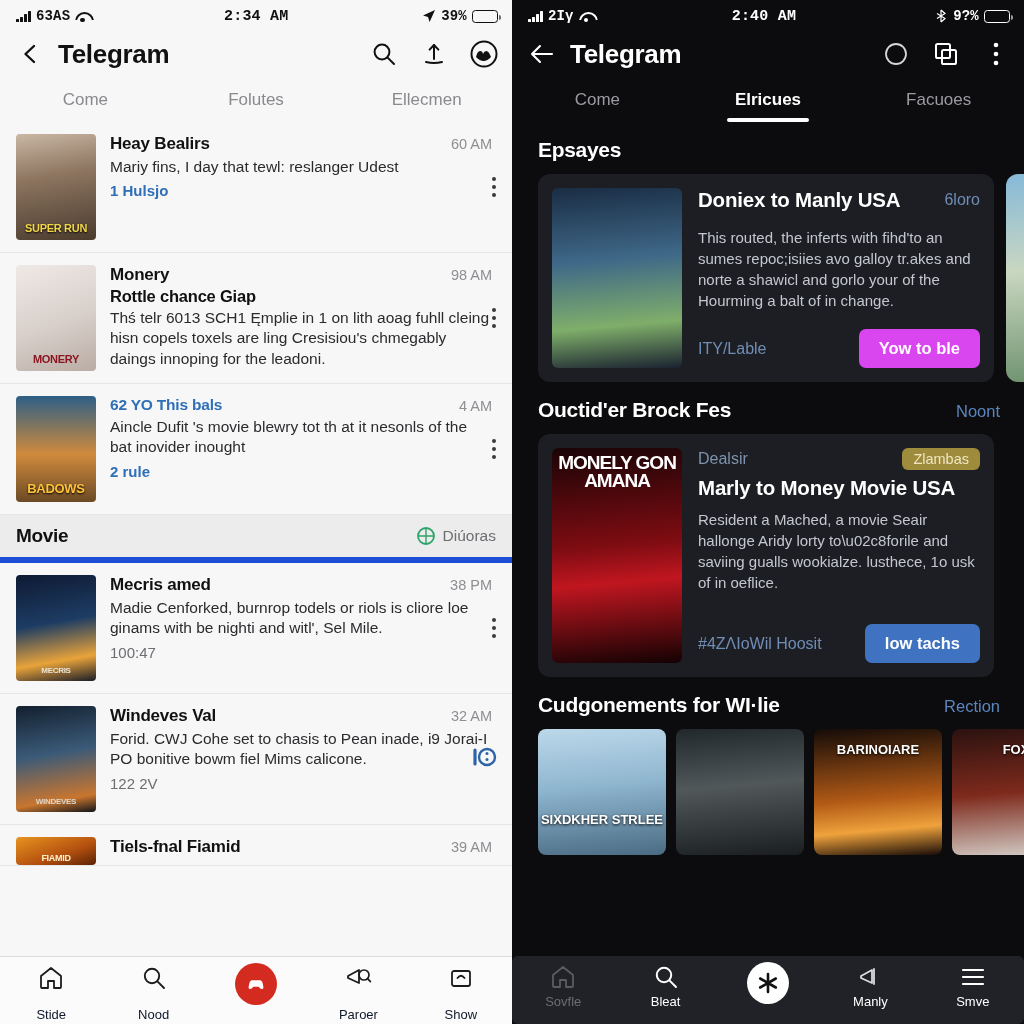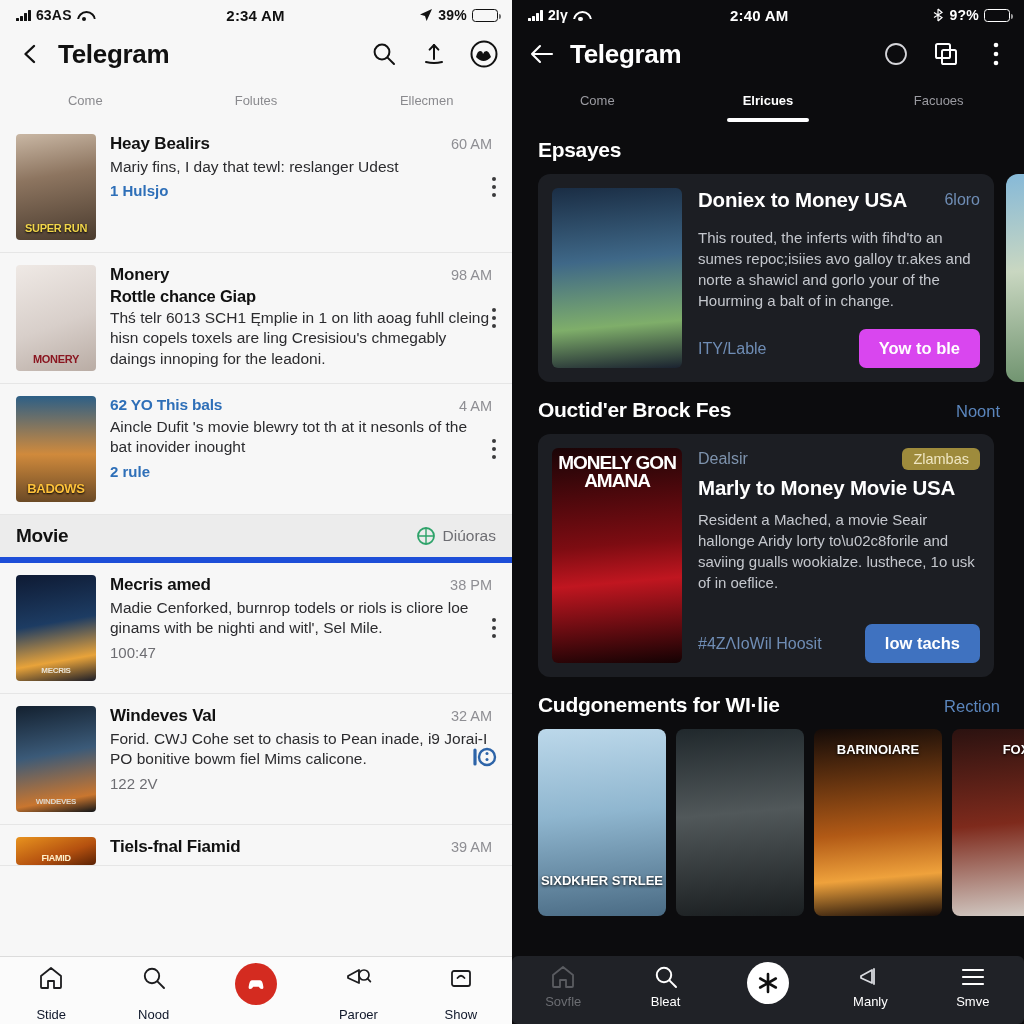--- a/index.html
+++ b/index.html
@@ -12,23 +12,23 @@
   .screens { display: flex; width: 1024px; height: 1024px; }
 
   
   .phone { width: 512px; height: 1024px; position: relative; overflow: hidden; display: flex; flex-direction: column; }
   .light { background: #f7f7f7; color: #111; }
   .dark  { background: #0c0c0e; color: #fff; }
 
   
   .statusbar {
     height: 30px; flex: 0 0 30px;
-    display: flex; align-items: center; justify-content: space-between;
-    padding: 0 14px 0 16px;
-    font-size: 14px; font-weight: bold; letter-spacing: .2px;
+    display: flex; align-items: flex-start; justify-content: space-between;
+    padding: 8px 14px 0 16px;
+    font-size: 14px; font-weight: bold; letter-spacing: .2px; font-family: Liberation Mono, monospace;
   }
   .sb-left, .sb-right { display: flex; align-items: center; gap: 5px; }
   .sb-center { font-size: 15px; font-weight: bold; }
   .bars { display: inline-flex; align-items: flex-end; gap: 1.5px; height: 11px; }
   .bars i { display:block; width: 2.6px; background: currentColor; border-radius: .5px; }
   .bars i:nth-child(1){height:3px}.bars i:nth-child(2){height:5px}
   .bars i:nth-child(3){height:8px}.bars i:nth-child(4){height:11px}
   .wifi { position: relative; width: 15px; height: 11px; }
   .wifi::before{
     content:""; position:absolute; left:0; top:1px; width:15px; height:15px;
@@ -45,21 +45,21 @@
 
   
   .appbar { flex: 0 0 48px; display:flex; align-items:center; padding: 0 14px 0 16px; gap: 14px; }
   .appbar .title { font-size: 26px; font-weight: bold; letter-spacing: -.3px; flex: 1; }
   .ab-icons { display:flex; align-items:center; gap: 22px; }
   .ic { width: 28px; height: 28px; display:flex; align-items:center; justify-content:center; }
   .ic svg { display:block; }
 
   
   .tabs { flex: 0 0 44px; display:flex; align-items:stretch; }
-  .tab { flex:1; display:flex; align-items:center; justify-content:center; font-size:13px; position: relative; }
+  .tab { flex:1; display:flex; align-items:center; justify-content:center; font-size:17px; position: relative; }
   .light .tab { color:#8a8a8e; }
   .dark .tab { color:#9b9ba1; }
   .dark .tab.active { color:#fff; font-weight:bold; }
   .dark .tab.active::after{
     content:""; position:absolute; bottom:0; left:50%; transform:translateX(-50%);
     width: 82px; height: 4px; background:#fff; border-radius: 3px;
   }
 
   
   .list { flex:1; overflow:hidden; }
@@ -113,21 +113,21 @@
   .ceyebrow { font-size:16px; color:#7e93ad; }
   .chip { background:#9e8b3c; color:#efe6c2; font-size:14.5px; padding: 3px 11px; border-radius:6px;}
   .ctitle { font-size:20.5px; font-weight:bold; color:#fff; line-height:1.2; letter-spacing:-.2px;}
   .cdesc { font-size:15px; line-height:1.42; color:#c4c7cd; margin-top:8px; flex:1;}
   .cfoot { display:flex; align-items:center; justify-content:space-between; gap:12px; margin-top:10px;}
   .ctag { font-size:16px; color:#6f8db5; }
   .cbtn { background:#d946ef; color:#fff; font-size:16.5px; font-weight:bold; border:0; border-radius:7px; padding: 10px 20px; }
   .cbtn.alt { background:#3f72c0; }
   .ceyelink { font-size:16px; color:#6f8db5;}
   .posterstrip { display:flex; gap:10px; padding-left:26px; }
-  .ps { flex: 0 0 128px; height: 187px; border-radius:8px; overflow:hidden; position:relative;}
+  .ps { flex: 0 0 128px; height: 126px; border-radius:8px; overflow:hidden; position:relative;}
   .ps .pstxt{ position:absolute; left:0; right:0; top:14px; text-align:center; font-weight:bold; color:#fff; font-size:13px; line-height:1.05; text-shadow:0 1px 3px #000;}
   .ps .pstxt.bot{ top:auto; bottom:28px; }
   .q1{background:linear-gradient(175deg,#bcd8ea 0%,#8fb6cf 45%,#4a6b84 100%);}
   .q2{background:linear-gradient(175deg,#20282c 0%,#51585a 45%,#1a1e20 100%);}
   .q3{background:linear-gradient(175deg,#140b08 0%,#b25a16 55%,#efa23c 78%,#190d08 100%);}
   .q4{background:linear-gradient(175deg,#2b1210 0%,#7e2a1c 50%,#d6d2cc 100%);}
   .cp1{background:linear-gradient(175deg,#1a2d44 0%,#3f6888 40%,#7fae6a 75%,#1a2230 100%);}
   .cp2{background:linear-gradient(175deg,#1a0406 0%,#7d0c12 45%,#c01620 62%,#140203 100%);}
   .cp2 .big{ position:absolute; left:0; right:0; top:6px; text-align:center; color:#fff; font-weight:bold; font-size:19px; line-height:.95; letter-spacing:-1px;}
   .cp3{background:linear-gradient(175deg,#86b9d8 0%,#c9d7c1 45%,#6a8f6a 100%);}
@@ -436,21 +436,21 @@
       <div class="feed-sec">
         <div class="fs-head">
           <div class="fs-title">Epsayes</div>
           <div class="fs-action"></div>
         </div>
         <div class="cardrow">
           <div class="card">
             <div class="cposter cp1"></div>
             <div class="cbody">
               <div class="cmeta">
-                <div class="ctitle">Doniex to Money USA</div>
+                <div class="ctitle">Doniex to Manly USA</div>
                 <div class="ceyelink">6loro</div>
               </div>
               <div class="cdesc">This routed, the inferts with fihd'to an sumes repoc;isiies avo galloy tr.akes and norte a shawicl and gorlo your of the Hourming a balt of in change.</div>
               <div class="cfoot">
                 <div class="ctag">ITY/Lable</div>
                 <button class="cbtn">Yow to ble</button>
               </div>
             </div>
           </div>
           <div class="card peek">

